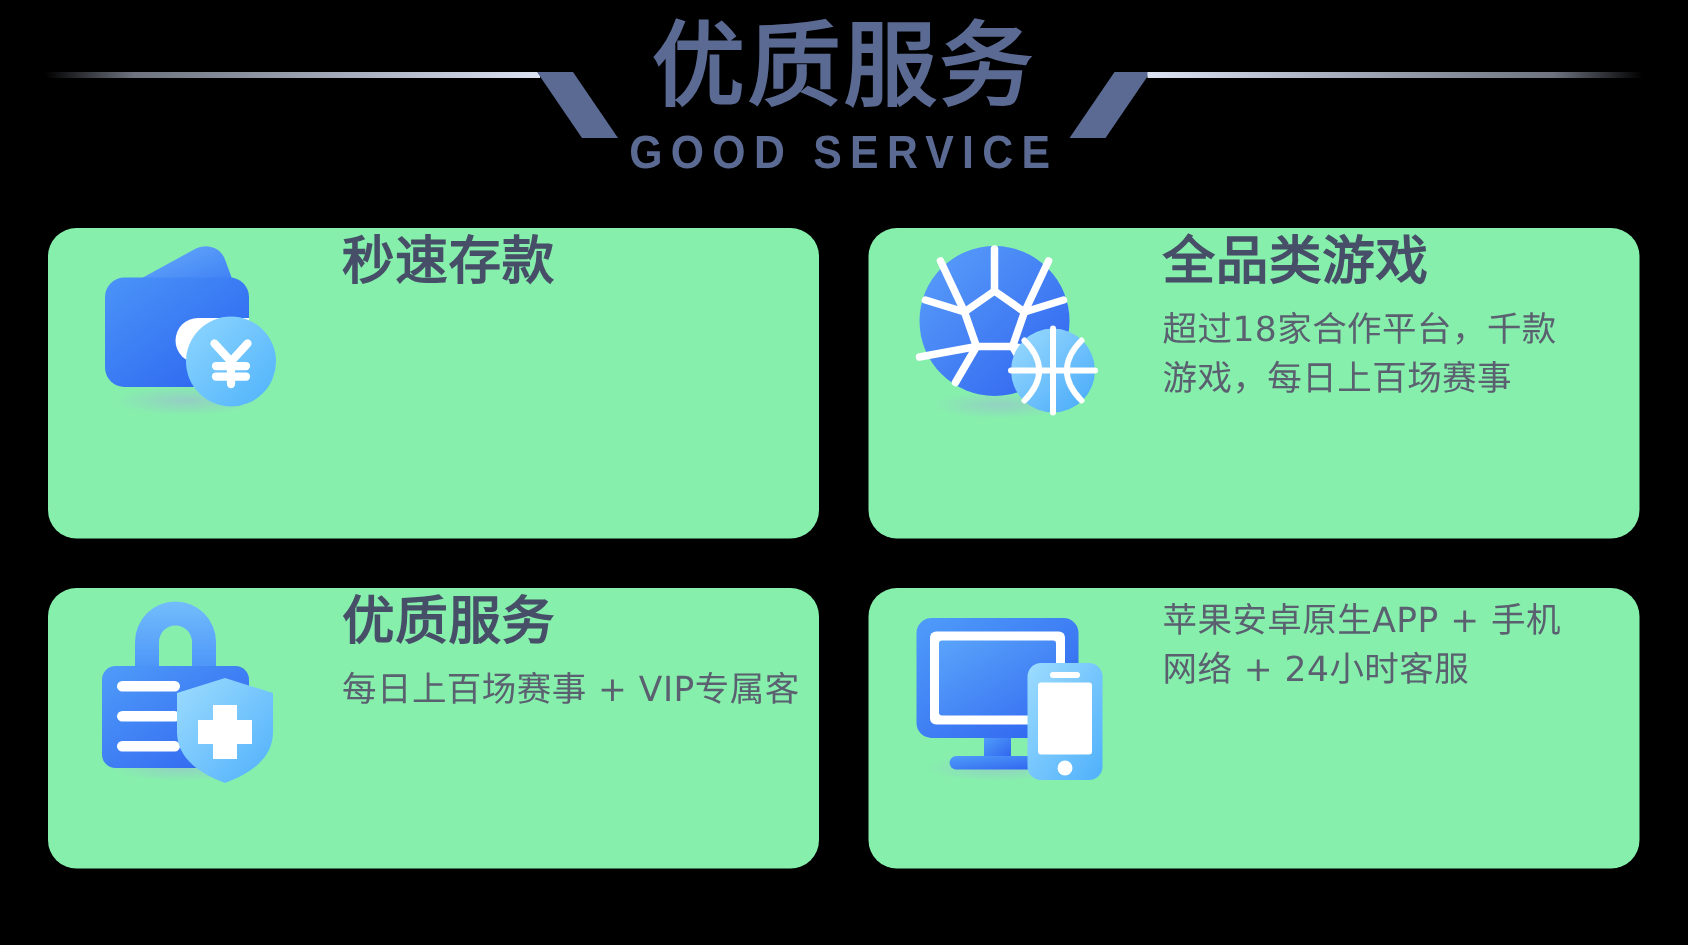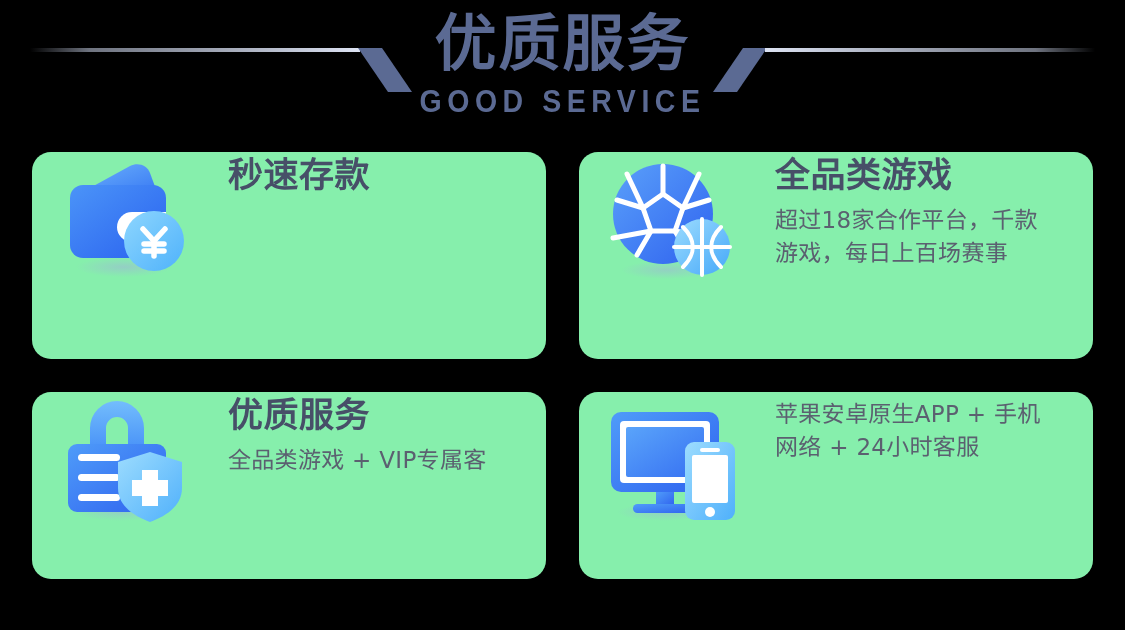--- a/index.html
+++ b/index.html
@@ -253,21 +253,21 @@
             <rect x="24" y="82" width="42" height="7" rx="3.5"></rect>
             <rect x="24" y="102" width="42" height="7" rx="3.5"></rect>
           </g>
           <path d="M96 60 L128 70 V96 C128 114 112 124 96 130 C80 124 64 114 64 96 V70 Z" fill="url(#lShield)"></path>
           <path d="M88 78 H104 V88 H114 V104 H104 V114 H88 V104 H78 V88 H88 Z" fill="#ffffff"></path>
         </svg>
       </div>
       <div class="card-text">
         <div class="card-title">优质服务</div>
         <div class="card-desc">
-          <span>全品类游戏 + VIP专属客</span>
+          <span>每日上百场赛事 + VIP专属客</span>
         </div>
       </div>
     </div>
 
     <div class="card">
       <div class="card-icon">
         <svg width="140" height="132" viewBox="0 0 140 132">
           <defs>
             <linearGradient id="mFrame" x1="0" y1="0" x2="1" y2="1">
               <stop offset="0" stop-color="#4f9cf9"></stop>

